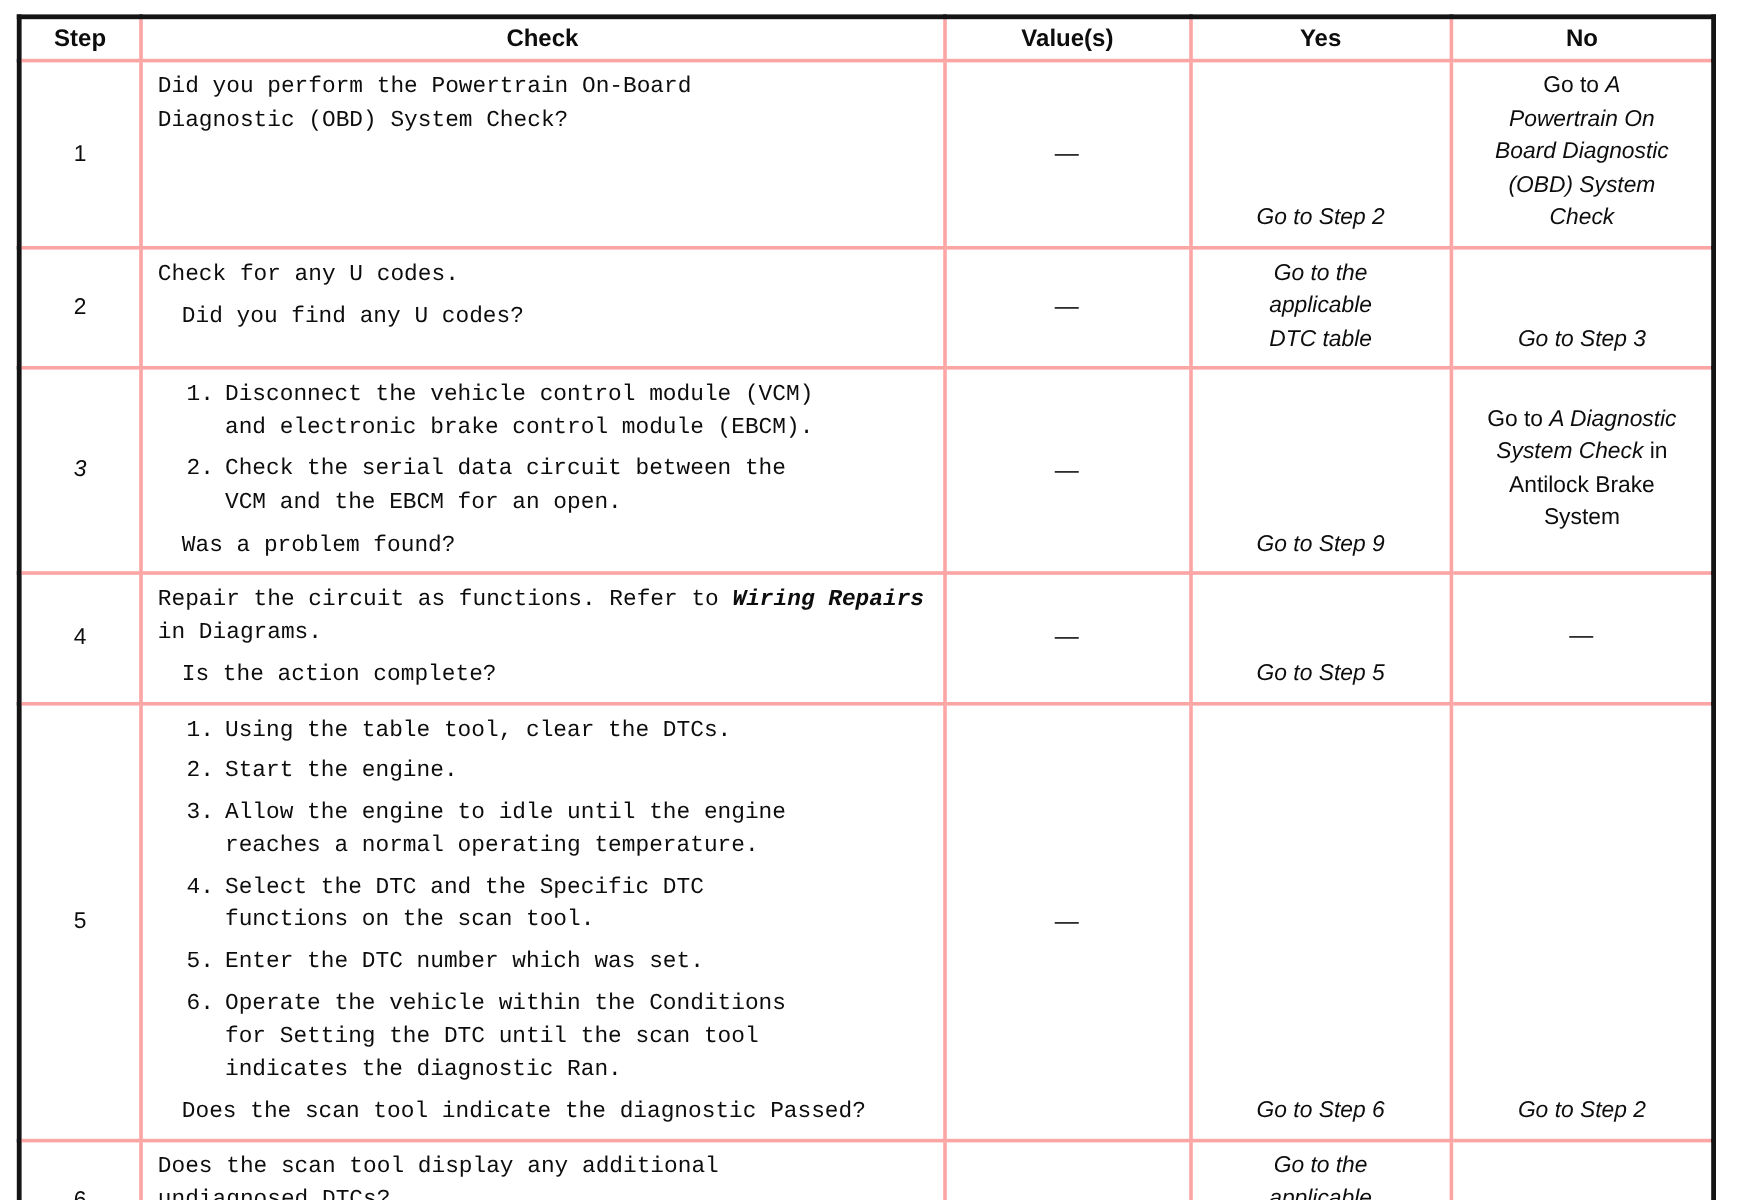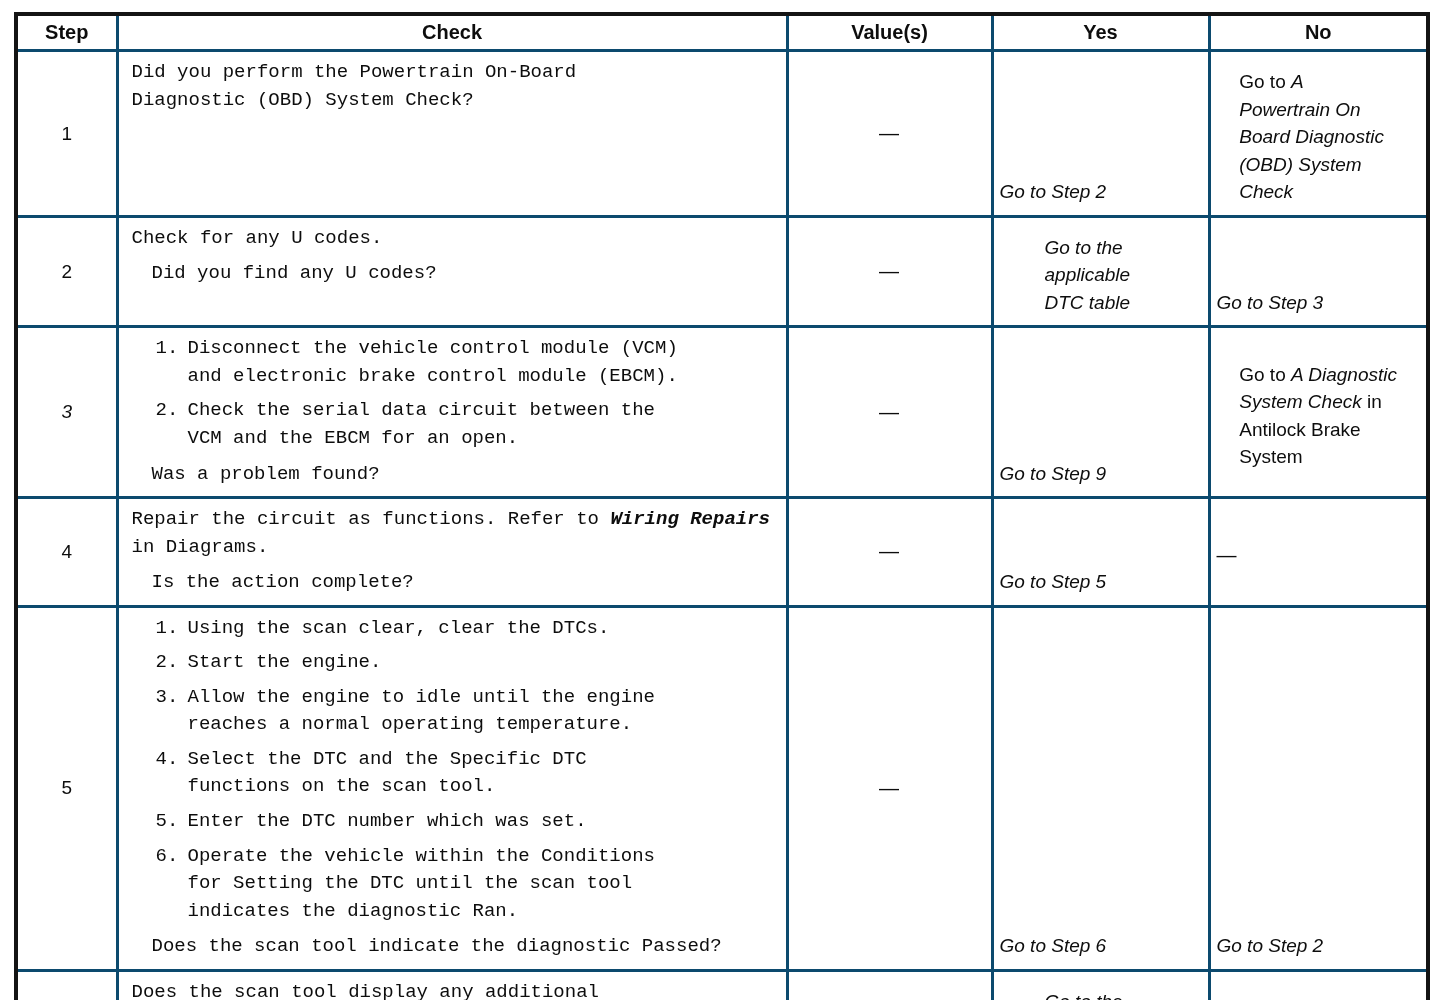--- a/index.html
+++ b/index.html
@@ -18,21 +18,21 @@
   table.diag {
     position: absolute;
     left: 14px;
     top: 12px;
     width: 1412px;
     border-collapse: collapse;
     table-layout: fixed;
     border: 4px solid #141414;
   }
   table.diag th, table.diag td {
-    border: 3px solid #0c4a6e;
+    border: 3px solid #fca5a5;
     font-size: 19px;
     line-height: 1.45;
     overflow: hidden;
   }
   table.diag th {
     font-size: 20px;
     font-weight: bold;
     text-align: center;
     vertical-align: middle;
     padding: 2px 4px;
@@ -48,22 +48,22 @@
     padding: 7px 10px 8px 13px;
     text-align: left;
     font-family: Liberation Mono, monospace;
   }
   td.val {
     text-align: center;
     vertical-align: middle;
     padding: 2px 6px;
   }
   td.yn {
-    text-align: left;
-    padding: 16px 6px 9px 6px;
+    text-align: center;
+    padding: 6px 6px 9px 6px;
   }
   .v-top { vertical-align: top; font-style: italic; }
   .v-mid { vertical-align: middle; }
   .v-bot { vertical-align: bottom; }
   .it { font-style: italic; }
   .bi { font-style: italic; font-weight: bold; text-align: center; }
   .para { margin: 0; }
   .para.w470 { max-width: 470px; }
   .q { margin-top: 8px; margin-left: 20px; }
   .li { display: flex; padding-left: 24px; margin-top: 7px; }
@@ -159,21 +159,21 @@
     <td class="yn v-mid">
       <span class="dash">—</span>
     </td>
   </tr>
 
   <tr style="height:355px">
     <td class="step">5</td>
     <td class="action">
       <div class="li">
         <span class="num">1.</span>
-        <span class="txt">Using the scan clear, clear the DTCs.</span>
+        <span class="txt">Using the table tool, clear the DTCs.</span>
       </div>
       <div class="li">
         <span class="num">2.</span>
         <span class="txt">Start the engine.</span>
       </div>
       <div class="li">
         <span class="num">3.</span>
         <span class="txt">Allow the engine to idle until the engine reaches a normal operating temperature.</span>
       </div>
       <div class="li">

